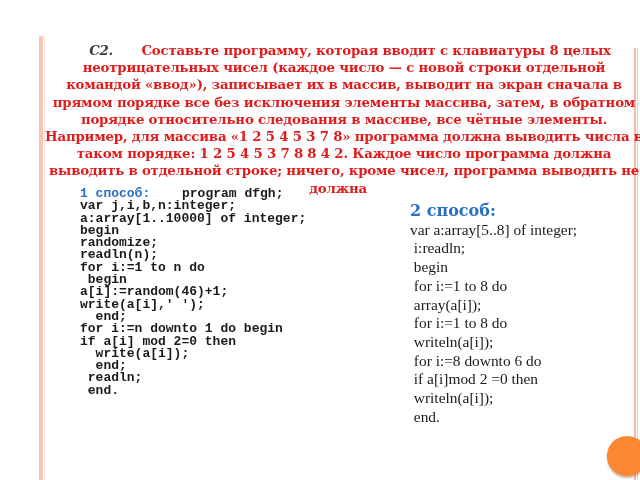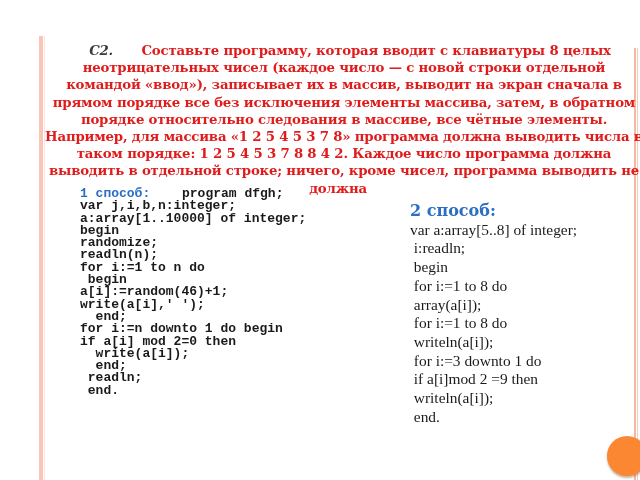--- a/index.html
+++ b/index.html
@@ -100,18 +100,18 @@
 <span> end.</span></div>
 
 <div class="code2"><span class="m-label">2 способ:</span>
 <span>var a:array[5..8] of integer;</span>
 <span> i:readln;</span>
 <span> begin</span>
 <span> for i:=1 to 8 do</span>
 <span> array(a[i]);</span>
 <span> for i:=1 to 8 do</span>
 <span> writeln(a[i]);</span>
-<span> for i:=3 downto 1 do</span>
-<span> if a[i]mod 2 =9 then</span>
+<span> for i:=8 downto 6 do</span>
+<span> if a[i]mod 2 =0 then</span>
 <span> writeln(a[i]);</span>
 <span> end.</span></div>
 
 <div class="circle"></div>
 
 </body></html>

